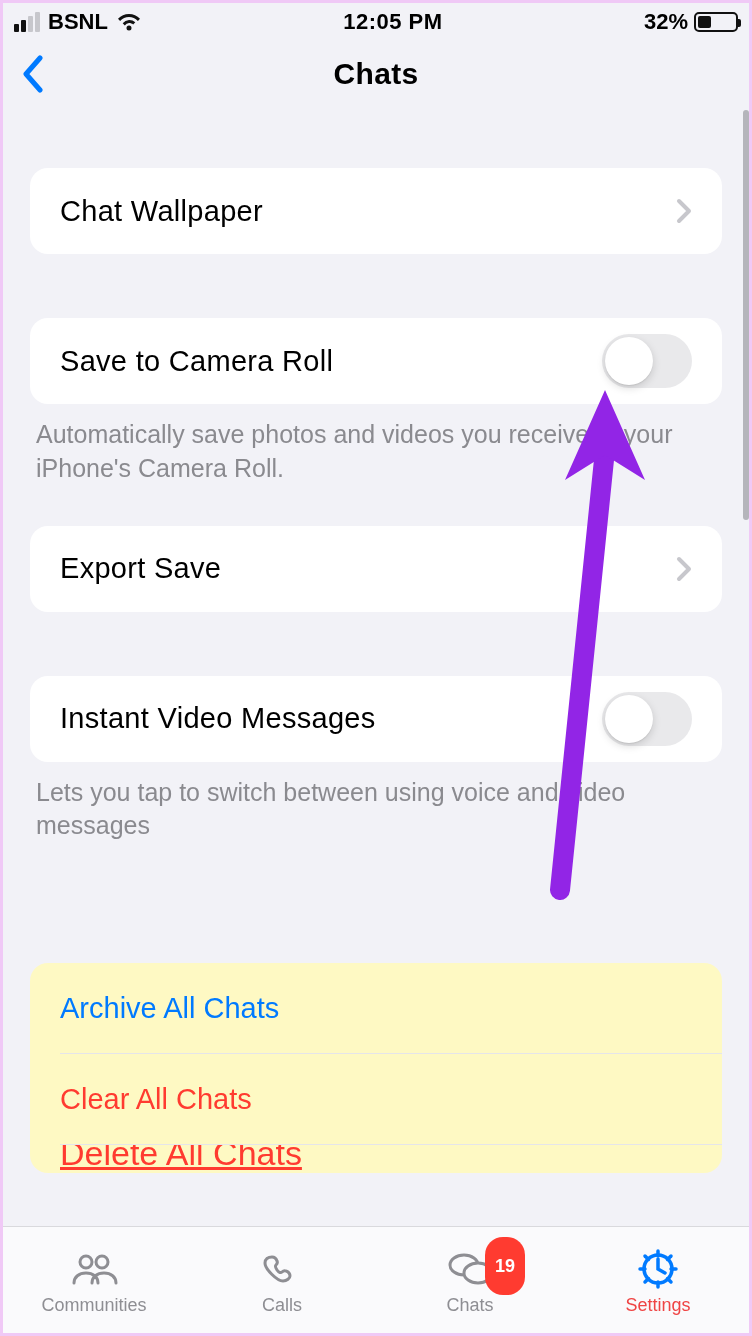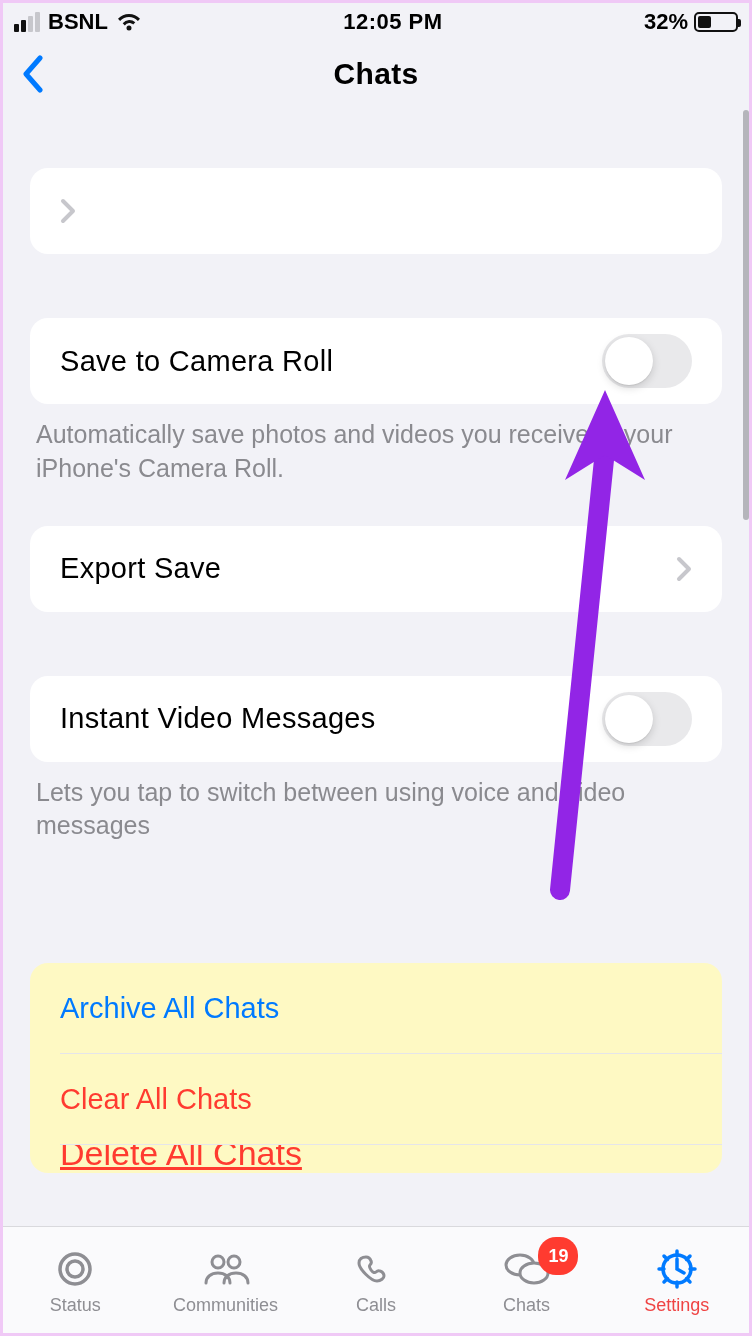--- a/index.html
+++ b/index.html
@@ -126,21 +126,21 @@
     display:flex;
   }
   .tab { flex:1; display:flex; flex-direction:column; align-items:center; justify-content:center;
     color:#8e8e93; font-size:18px; gap:4px; position:relative; }
   .tab.active { color:#ef4444; }
   .tab svg { display:block; }
   .tab .label { font-size:18px; }
   .badge {
     position:absolute; top:10px; left:58%;
     background:#ff3b30; color:#fff; font-size:18px; font-weight:600;
-    border-radius:18px; padding:8px 10px; line-height:22px;
+    border-radius:18px; padding:18px 10px; line-height:22px;
   }
 
   
   .arrow {
     position:absolute; pointer-events:none;
     left:510px; top:380px;
   }
 
   
   .frame { position:absolute; inset:0; border:3px solid #f0c9f6; pointer-events:none; }
@@ -181,20 +181,21 @@
       </svg>
   </div>
   <div class="nav-title">Chats</div>
 </div>
 
 <div class="content">
   <div class="scroll-indicator"></div>
 
   <div class="group">
     <div class="cell">
+      <span class="cell-label">Chat Wallpaper</span>
       <span class="chevron">
         <svg width="16" height="26" viewBox="0 0 16 26">
             <path d="M3 3l10 10L3 23" stroke="#c7c7cc" stroke-width="4" fill="none" stroke-linecap="round" stroke-linejoin="round"></path>
           </svg>
       </span>
     </div>
   </div>
 
   <div class="group">
     <div class="cell">
@@ -238,27 +239,20 @@
       </div>
       <div class="sep"></div>
       <div class="cut-row link-red">
         <span>Delete All Chats</span>
       </div>
     </div>
   </div>
 </div>
 
 <div class="tabbar">
-  <div class="tab">
-    <svg width="44" height="44" viewBox="0 0 44 44">
-      <circle cx="22" cy="22" r="15" stroke="#8e8e93" stroke-width="3.5" fill="none"></circle>
-      <circle cx="22" cy="22" r="8" stroke="#8e8e93" stroke-width="3.5" fill="none"></circle>
-    </svg>
-    <span class="label">Status</span>
-  </div>
   <div class="tab">
     <svg width="52" height="44" viewBox="0 0 52 44">
       <circle cx="18" cy="15" r="6" stroke="#8e8e93" stroke-width="3" fill="none"></circle>
       <circle cx="34" cy="15" r="6" stroke="#8e8e93" stroke-width="3" fill="none"></circle>
       <path d="M6 36c0-6 5-10 12-10s12 4 12 10M24 36c0-6 5-10 12-10s12 4 12 10" stroke="#8e8e93" stroke-width="3" fill="none" stroke-linecap="round"></path>
     </svg>
     <span class="label">Communities</span>
   </div>
   <div class="tab">
     <svg width="44" height="44" viewBox="0 0 44 44">

